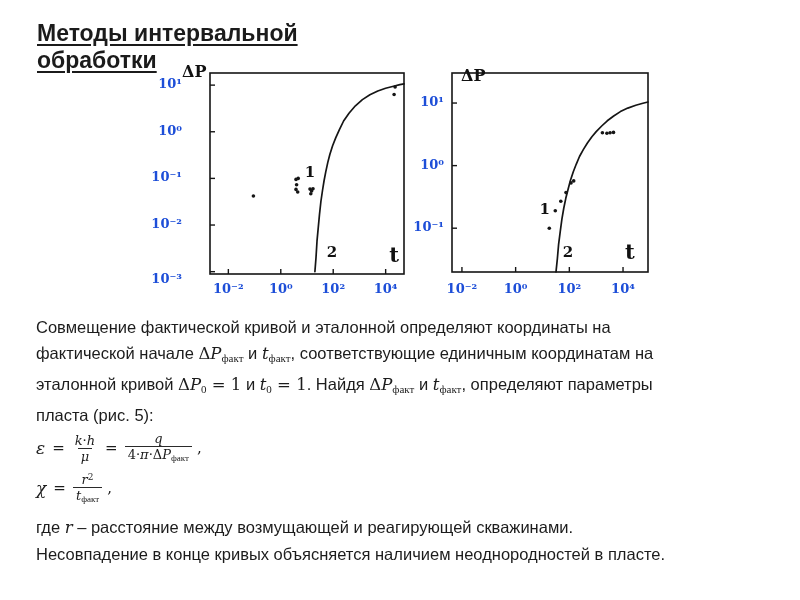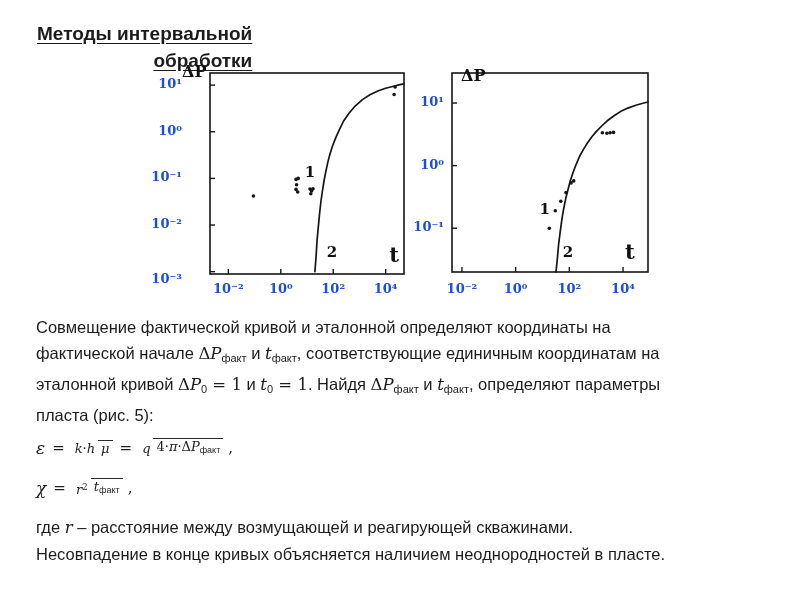--- a/index.html
+++ b/index.html
@@ -1,41 +1,41 @@
 <!DOCTYPE html>
 <html><head>
 <meta charset="utf-8">
 <style>
   html,body{margin:0;padding:0;background:#fff;}
   .slide{position:relative;width:800px;height:600px;background:#ffffff;overflow:hidden;
          color:#1b1b1b;font-family:"Liberation Sans",sans-serif;}
   
-  .title{position:absolute;left:37px;top:20px;font-weight:bold;font-size:19px;line-height:27px;color:#1b1b1b;text-align:right;}
+  .title{position:absolute;left:37px;top:20px;font-weight:bold;font-size:23px;line-height:27px;color:#1b1b1b;}
   .title .tl span{text-decoration:underline;text-underline-offset:3px;}
   
   #chart-labels{position:absolute;left:0;top:0;width:800px;height:600px;pointer-events:none;}
   #charts-svg{position:absolute;left:0;top:0;}
   .tick{position:absolute;font-family:"DejaVu Serif",serif;font-weight:bold;font-size:13px;color:#1d4ed8;}
   .xt{width:44px;text-align:center;}
   .yt{width:48px;text-align:right;}
   .axis-title{position:absolute;font-family:"DejaVu Serif",serif;font-weight:bold;font-size:16px;color:#111;margin-left:43px;}
   .ann{font-family:"DejaVu Serif",serif;font-weight:bold;font-size:15px;fill:#111;}
   .ann.big{font-size:21px;}
   
   .body{position:absolute;left:36px;top:314px;width:748px;font-size:16.5px;color:#1c1c1c;}
   .bline{line-height:26px;white-space:nowrap;}
   .seg-p{font-family:"Liberation Sans",sans-serif;}
   .seg-mi{font-family:"DejaVu Serif",serif;font-style:italic;}
   .seg-mn{font-family:"DejaVu Serif",serif;}
-  .seg-sub{font-family:Liberation Sans, sans-serif;font-size:11px;vertical-align:-3px;}
+  .seg-sub{font-family:Liberation Serif, serif;font-size:11px;vertical-align:-3px;}
   .seg-sup{font-family:"DejaVu Serif",serif;font-size:10px;vertical-align:6px;}
   .formula{height:40px;display:flex;align-items:center;gap:5px;font-size:15px;}
   .flhs{font-size:17px;}
   .feq{margin:0 2px;}
-  .frac{display:inline-flex;flex-direction:row;align-items:center;font-size:13px;line-height:15px;}
+  .frac{display:inline-flex;flex-direction:column;align-items:center;font-size:13px;line-height:15px;}
   .frac .fden{border-top:1px solid #2a2a2a;padding:0 3px;}
   .frac .fnum{padding:0 3px;}
   .frac .seg-sub{font-size:9px;vertical-align:-2px;}
   .frac .seg-sup{font-size:9px;vertical-align:4px;}
 </style>
 </head>
 <body>
 
 <div class="slide">
 

